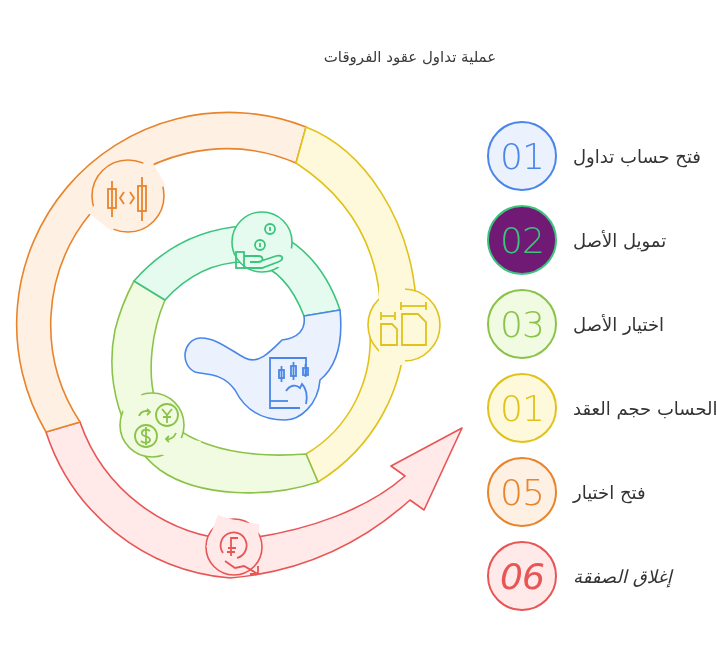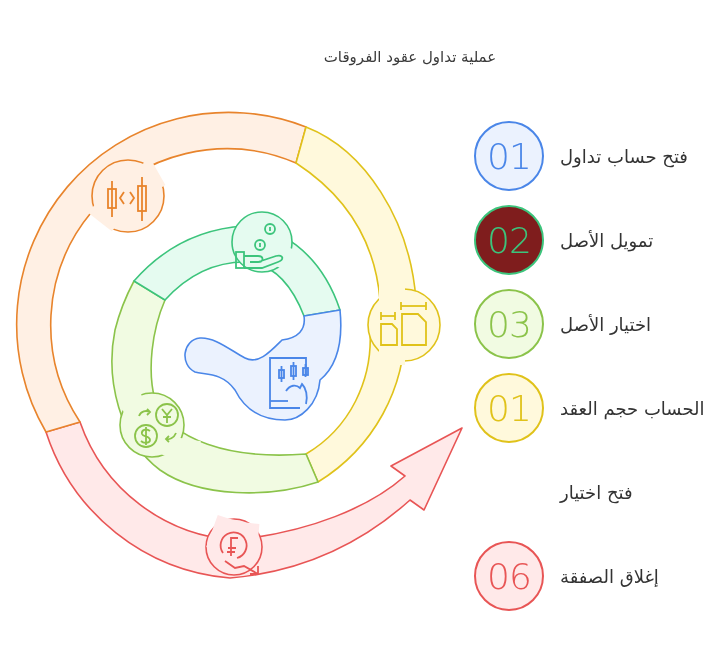--- a/index.html
+++ b/index.html
@@ -1,19 +1,19 @@
 <!DOCTYPE html>
 <html><head>
 <meta charset="utf-8">
 <style>
   html, body { margin:0; padding:0; background:#ffffff; }
   body { width:717px; height:662px; position:relative; overflow:hidden; font-family:"DejaVu Sans","Liberation Sans",sans-serif; }
   .title { position:absolute; top:48px; left:0; width:820px; text-align:center; font-size:15px; color:#3a3a3a; direction:rtl; }
   .diagram { position:absolute; left:0; top:0; width:717px; height:662px; }
-  .step { position:absolute; left:474px; width:220px; height:74px; }
+  .step { position:absolute; left:487px; width:220px; height:74px; }
   .badge { position:absolute; left:0; top:0; width:70px; height:70px; border-radius:50%; border:2px solid; box-sizing:border-box; display:flex; align-items:center; justify-content:center; font-family:"DejaVu Sans","Liberation Sans",sans-serif; font-weight:200; font-size:36px; letter-spacing:-1px; }
   .label { position:absolute; left:86px; top:25px; font-size:18px; color:#333333; direction:rtl; white-space:nowrap; }
 </style>
 </head>
 <body>
 
 <div class="title">عملية تداول عقود الفروقات</div>
 
 <svg class="diagram" viewBox="0 0 717 662" xmlns="http://www.w3.org/2000/svg">
 
@@ -106,30 +106,31 @@
     <path d="M238,538 L231,538 L231,556 M228,548 L236,548 M227,552 L235,552"></path>
     <path d="M225,561 L235,568 L244,566 L258,574 M250,574 L258,574 L258,566"></path>
   </g>
 </svg>
 
 <div class="step" style="top:121px;">
   <div class="badge" style="border-color:#4a86e8;color:#4a86e8;background:#ebf2fe;">01</div>
   <div class="label">فتح حساب تداول</div>
 </div>
 <div class="step" style="top:205px;">
-  <div class="badge" style="border-color:#3cc47c;color:#3cc47c;background:#7f1d1d;">02</div>
+  <div class="badge" style="border-color:#3cc47c;color:#3cc47c;background:#701a75;">02</div>
   <div class="label">تمويل الأصل</div>
 </div>
 <div class="step" style="top:289px;">
   <div class="badge" style="border-color:#8bc34a;color:#8bc34a;background:#f1fbe2;">03</div>
   <div class="label">اختيار الأصل</div>
 </div>
 <div class="step" style="top:373px;">
   <div class="badge" style="border-color:#e0c21a;color:#e0c21a;background:#fff9dc;">01</div>
   <div class="label">الحساب حجم العقد</div>
 </div>
 <div class="step" style="top:457px;">
+  <div class="badge" style="border-color:#e8842c;color:#e8842c;background:#fff0e4;">05</div>
   <div class="label">فتح اختيار</div>
 </div>
-<div class="step" style="top:541px;">
+<div class="step" style="top:541px;font-style:italic;">
   <div class="badge" style="border-color:#e85555;color:#e85555;background:#ffe9e9;">06</div>
   <div class="label">إغلاق الصفقة</div>
 </div>
 
 </body></html>

